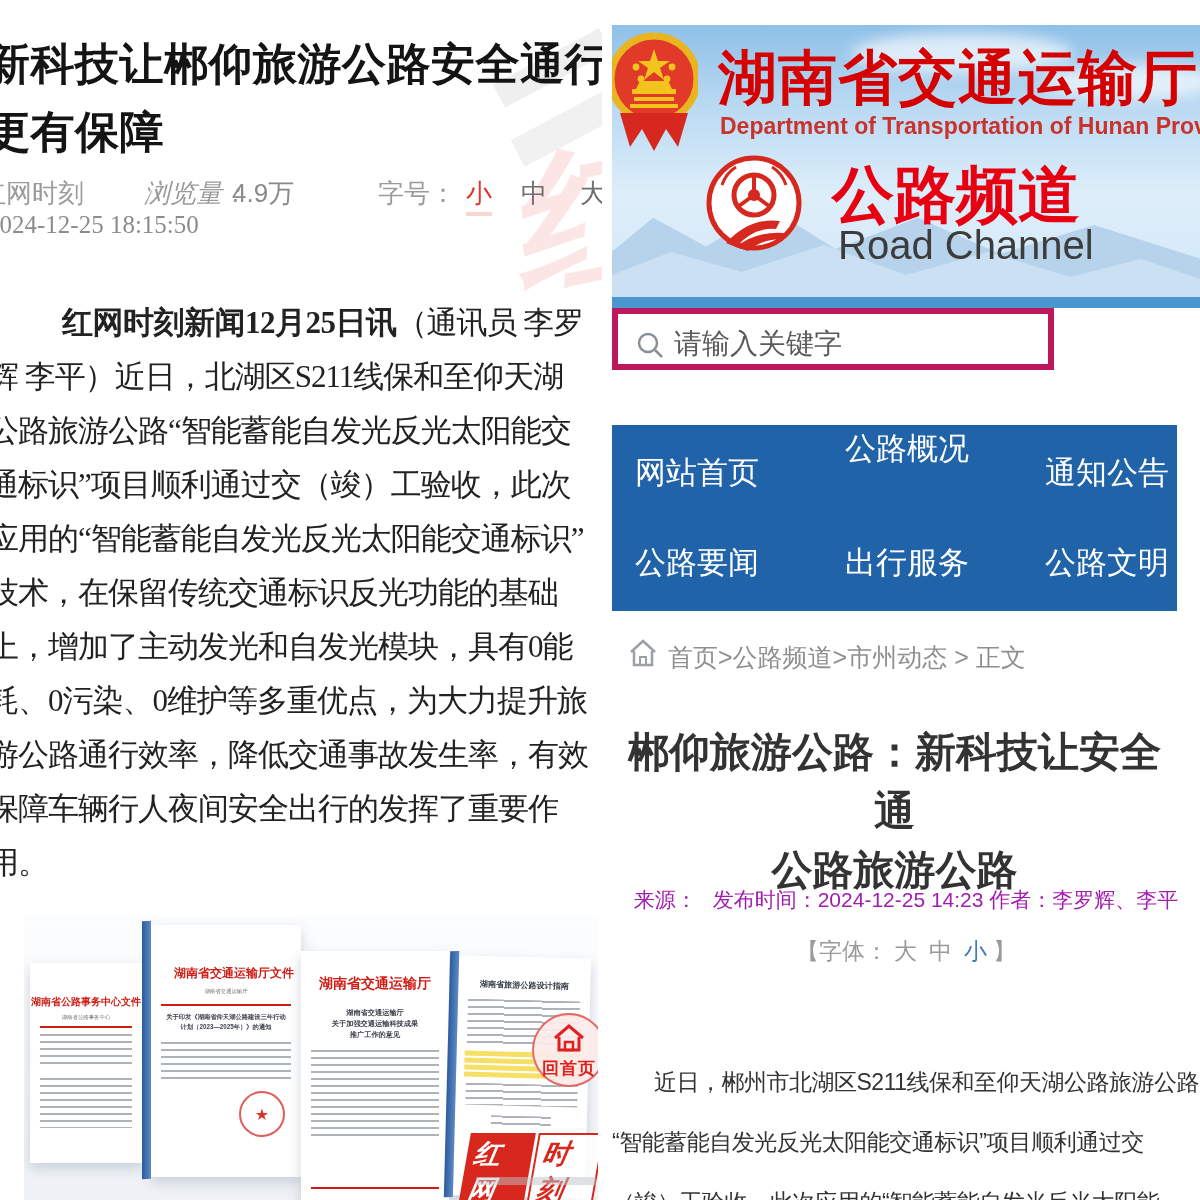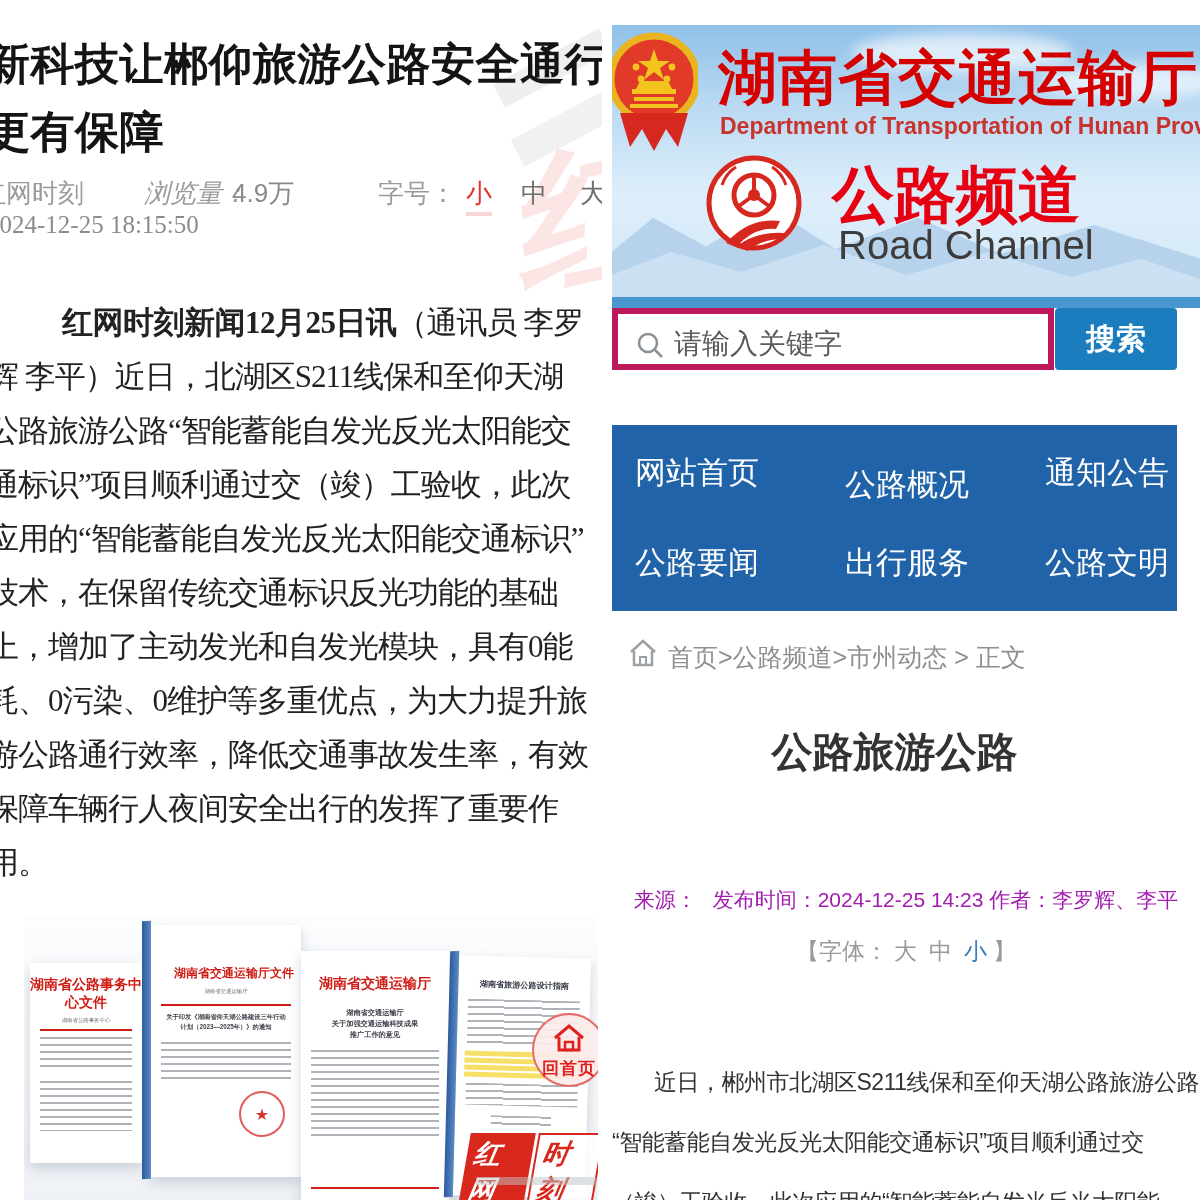--- a/index.html
+++ b/index.html
@@ -114,21 +114,21 @@
     <div>上，增加了主动发光和自发光模块，具有0能</div>
     <div>耗、0污染、0维护等多重优点，为大力提升旅</div>
     <div>游公路通行效率，降低交通事故发生率，有效</div>
     <div>保障车辆行人夜间安全出行的发挥了重要作</div>
     <div>用。</div>
   </div>
 
   <div class="lp-fig">
 
     <div class="doc" style="left:6px;top:48px;width:112px;height:200px;">
-      <div class="rtitle" style="font-size:14px;margin-top:13px;">湖南省公路事务中心文件</div>
+      <div class="rtitle" style="font-size:10px;margin-top:32px;">湖南省公路事务中心文件</div>
       <div class="micro" style="font-size:6px;margin-top:4px;">湖南省公路事务中心</div>
       <div class="rule"></div>
       <div class="fill" style="height:34px;"></div>
       <div class="fill" style="height:50px;margin-top:10px;"></div>
     </div>
 
     <div class="doc" style="left:127px;top:10px;width:150px;height:252px;">
       <div class="spine"></div>
       <div class="rtitle" style="font-size:12px;margin-top:40px;padding-left:16px;">湖南省交通运输厅文件</div>
       <div class="micro" style="font-size:6px;margin-top:5px;">湖南省交通运输厅</div>
@@ -219,38 +219,38 @@
     <div class="ch-en">Road Channel</div>
   </div>
 
   <div class="search-input">
     <svg class="abs" style="left:18px;top:17px;" width="28" height="28" viewBox="0 0 28 28">
       <circle cx="12" cy="12" r="9" fill="none" stroke="#8a9097" stroke-width="2.5"></circle>
       <line x1="19" y1="19" x2="26" y2="26" stroke="#8a9097" stroke-width="2.5"></line>
     </svg>
     <span class="search-ph">请输入关键字</span>
   </div>
-  <div class="search-btn">搜索</div>
 
   <div class="navbox"></div>
   <span class="nav-item" style="left:23px;top:452px;">网站首页</span>
-  <span class="nav-item" style="left:233px;top:464px;">公路概况</span>
+  <span class="nav-item" style="left:233px;top:428px;">公路概况</span>
   <span class="nav-item" style="left:433px;top:452px;">通知公告</span>
   <span class="nav-item" style="left:23px;top:542px;">公路要闻</span>
   <span class="nav-item" style="left:233px;top:542px;">出行服务</span>
   <span class="nav-item" style="left:433px;top:542px;">公路文明</span>
 
   <svg class="abs" style="left:16px;top:638px;" width="30" height="30" viewBox="0 0 30 30">
     <path d="M3 14 L15 3 L27 14" fill="none" stroke="#9aa0a6" stroke-width="2.5"></path>
     <path d="M6 13 V27 H24 V13" fill="none" stroke="#9aa0a6" stroke-width="2.5"></path>
     <rect x="12" y="19" width="6" height="8" fill="none" stroke="#9aa0a6" stroke-width="2"></rect>
   </svg>
   <div class="crumb-txt">首页&gt;公路频道&gt;市州动态 &gt; 正文</div>
 
   <div class="art-title">
+    <div>郴仰旅游公路：新科技让安全通</div>
     <div>公路旅游公路</div>
   </div>
 
   <div class="art-meta">
     <span>来源：</span><span class="gap"></span><span>发布时间：</span><span>2024-12-25 14:23</span> <span>作者：</span><span>李罗辉、李平</span>
   </div>
 
   <div class="font-row">
     <span>【字体：</span><span class="sz">大</span><span class="sz">中</span><span class="sz sz-small-r">小</span><span>】</span>
   </div>

